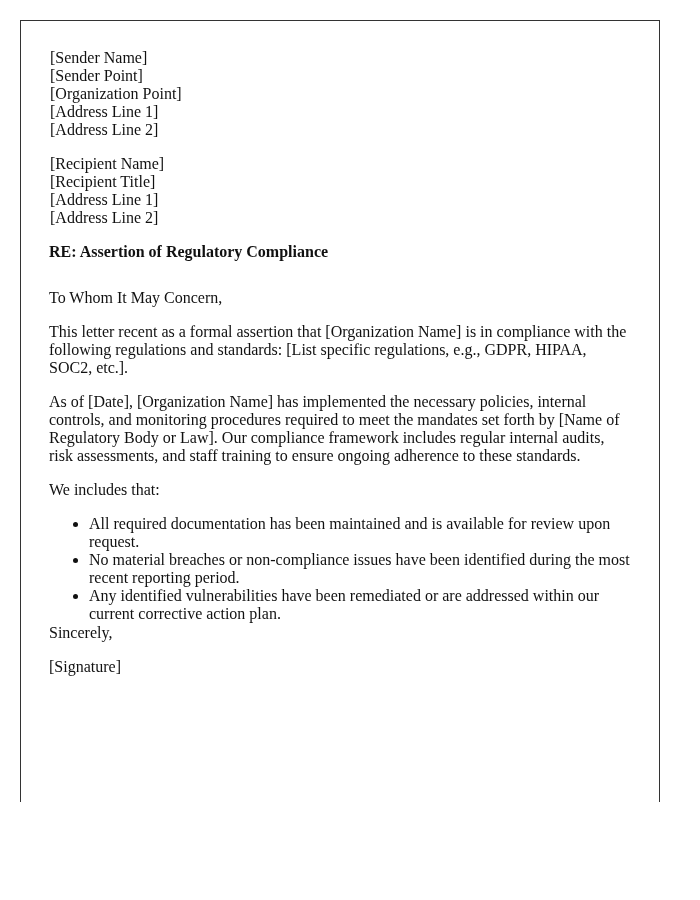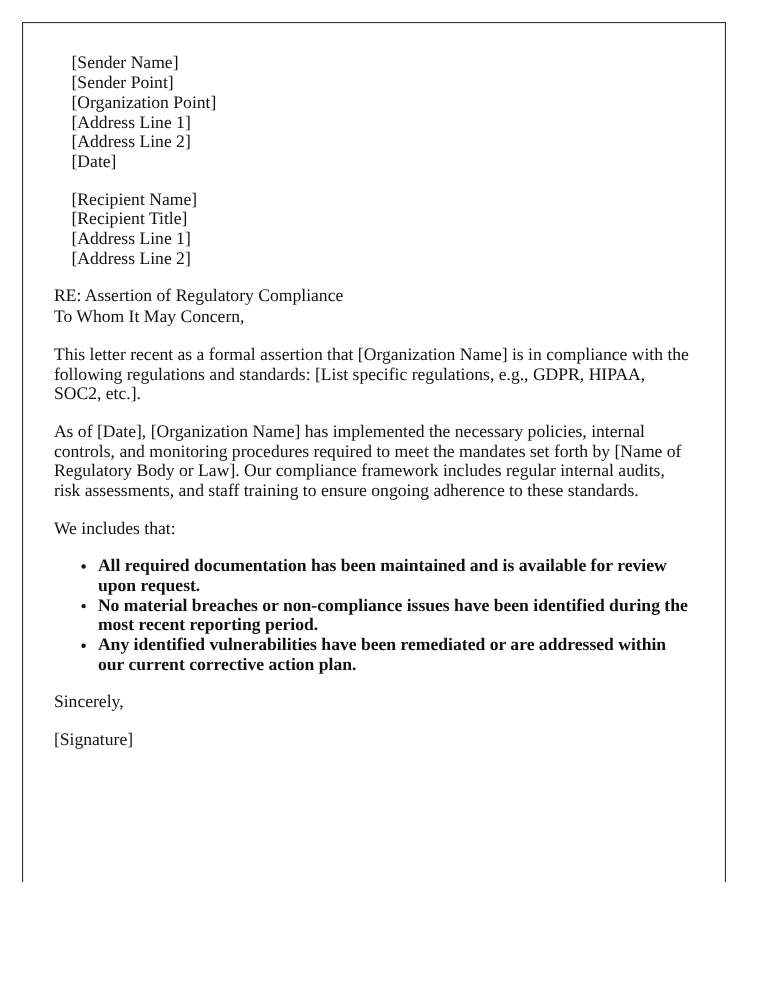--- a/index.html
+++ b/index.html
@@ -11,38 +11,37 @@
       border: 1px solid #333333;
       border-bottom: none;
       box-sizing: border-box;
       padding: 28px 28px 0 28px;
       overflow: hidden;
       font-family: "Liberation Serif", "DejaVu Serif", serif;
       font-size: 16px;
       line-height: 18px;
       color: #111111;
     }
-    .block { margin: 0 0 16px 16px; }
+    .block { margin: 0 0 16px 1px; }
     .line { display: block; }
-    .subject { font-weight: normal; margin: 0 0 1px 0; }
+    .subject { font-weight: bold; margin: 0 0 28px 0; }
     p { margin: 0 0 16px 0; }
-    ul { margin: 0 0 16px 0; padding-left: 40px; font-weight: bold; }
+    ul { margin: 0 0 1px 0; padding-left: 40px; }
     li { margin: 0; }
   </style>
 </head>
 <body>
 
 <div class="letter">
   <div class="block">
     <span class="line">[Sender Name]</span>
     <span class="line">[Sender Point]</span>
     <span class="line">[Organization Point]</span>
     <span class="line">[Address Line 1]</span>
     <span class="line">[Address Line 2]</span>
-    <span class="line">[Date]</span>
   </div>
 
   <div class="block">
     <span class="line">[Recipient Name]</span>
     <span class="line">[Recipient Title]</span>
     <span class="line">[Address Line 1]</span>
     <span class="line">[Address Line 2]</span>
   </div>
 
   <div class="subject">RE: Assertion of Regulatory Compliance</div>

